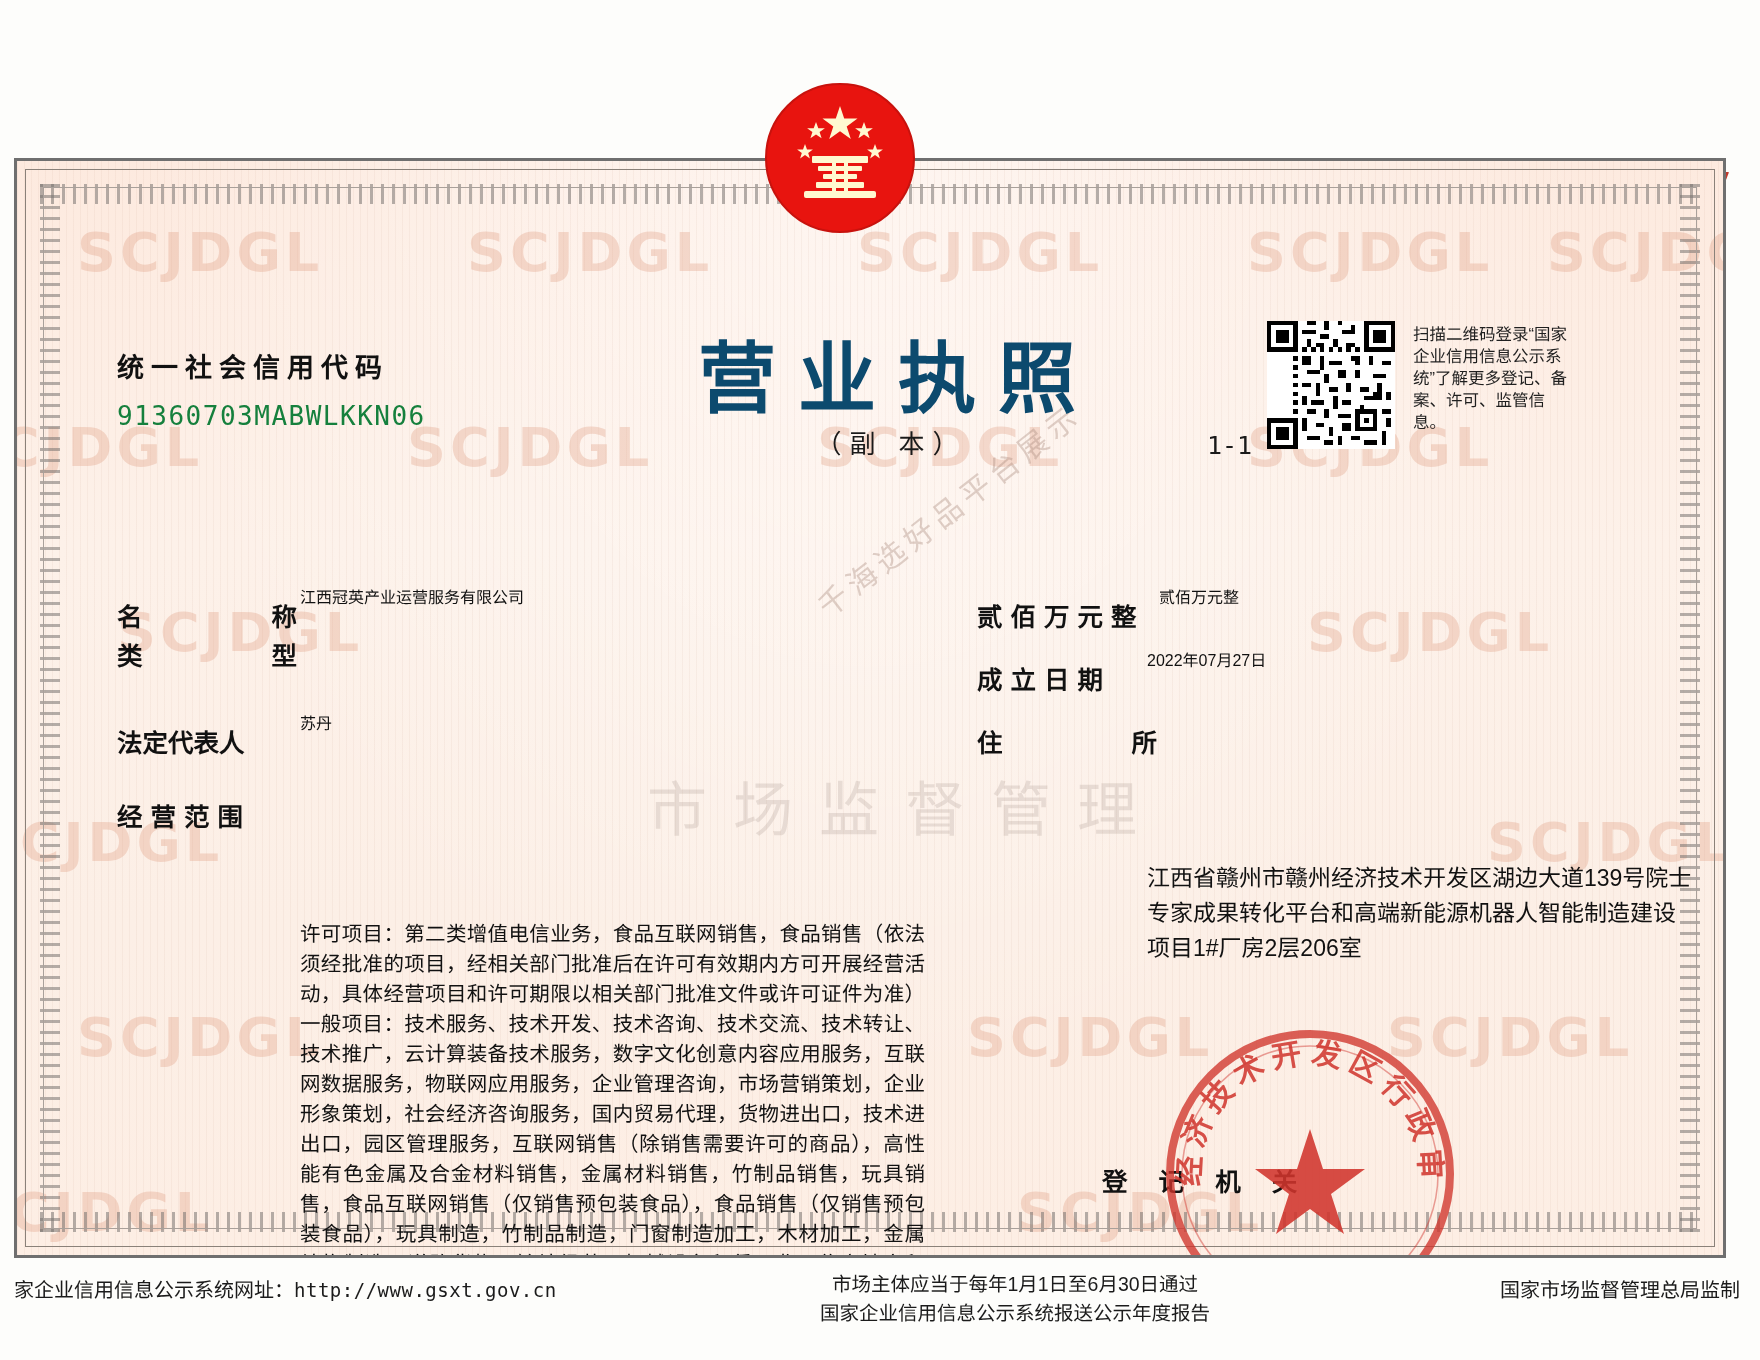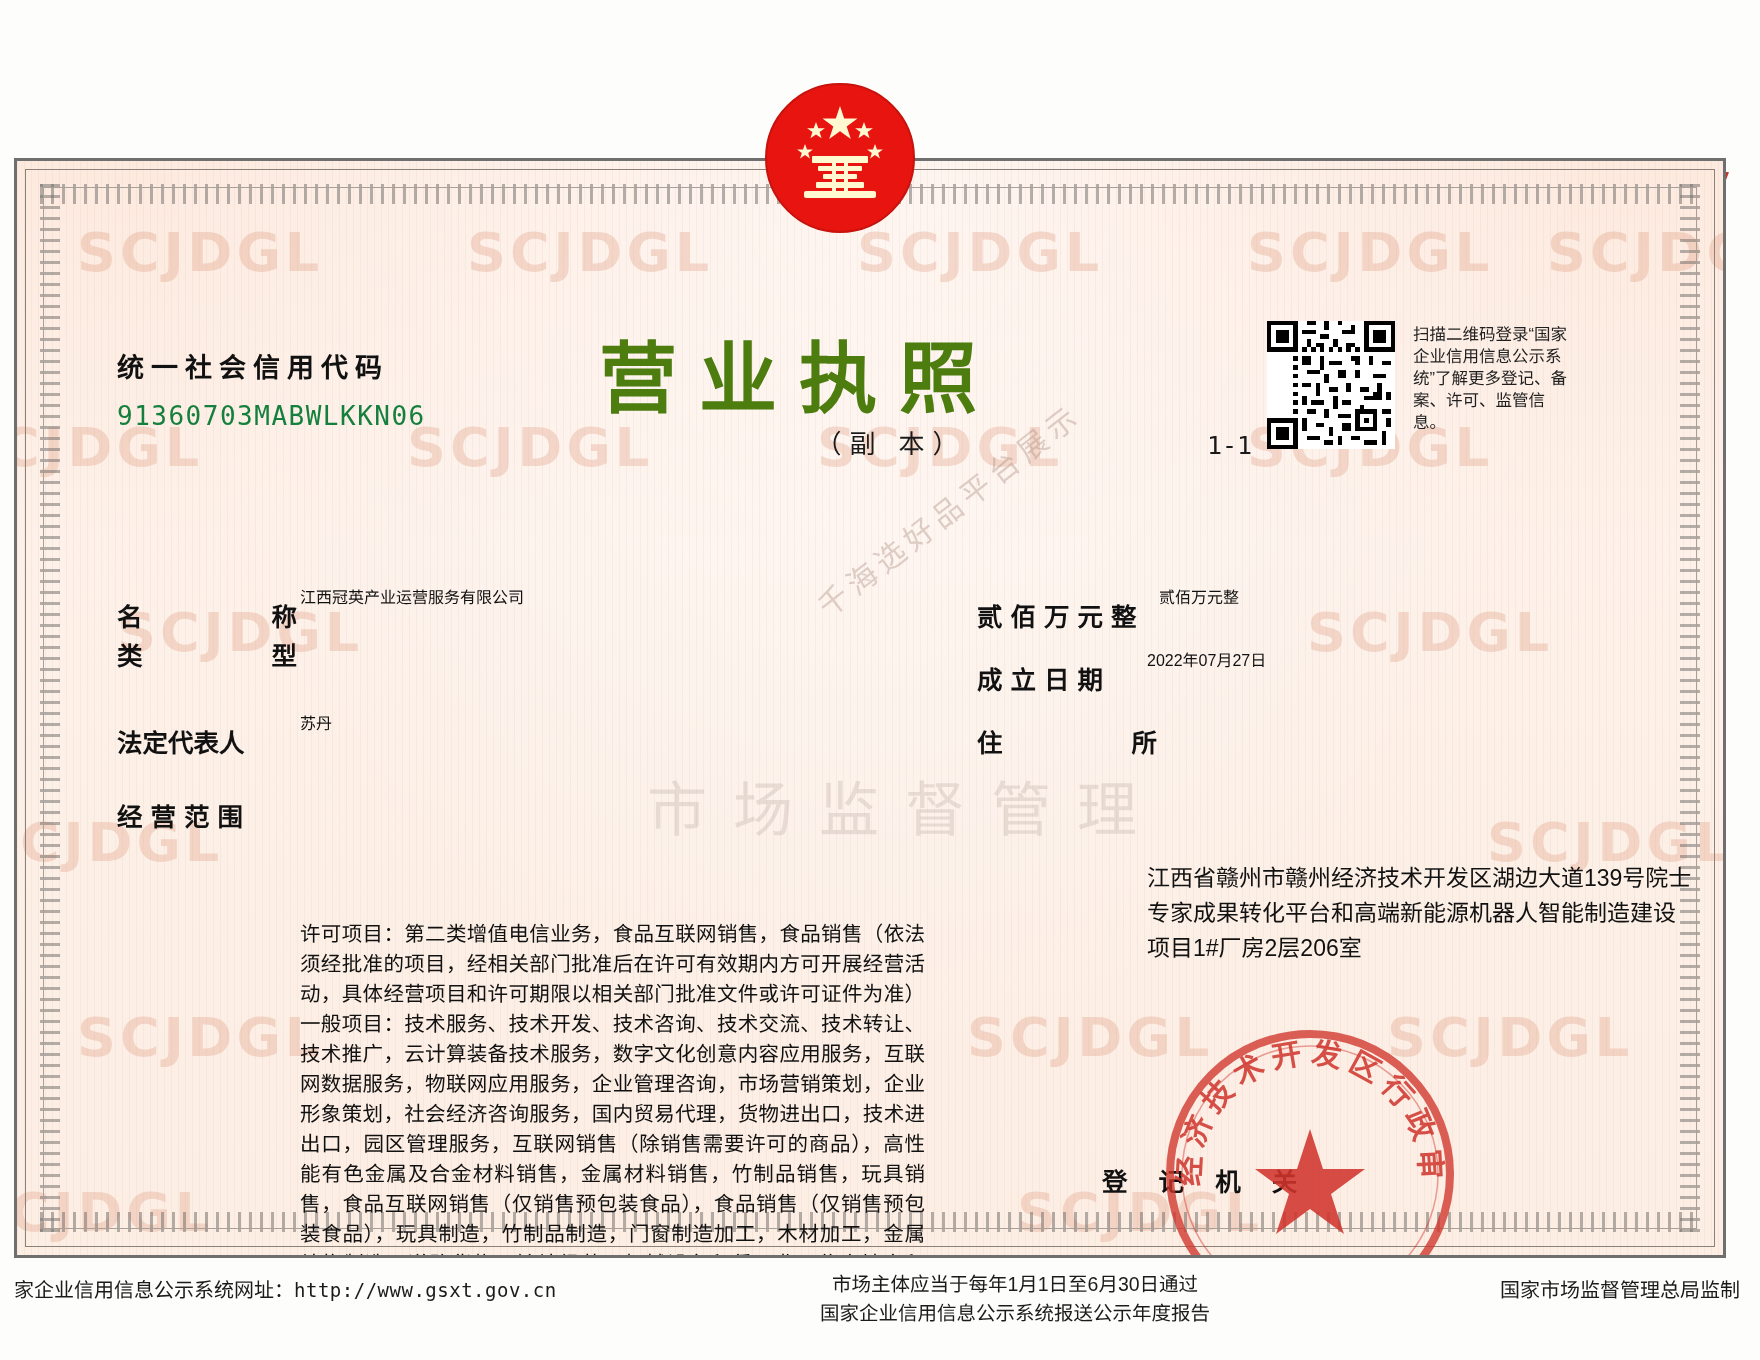--- a/index.html
+++ b/index.html
@@ -172,25 +172,26 @@
     font-family: "DejaVu Sans Mono", monospace;
     font-size: 26px;
     letter-spacing: 1.5px;
     color: #15803d;
   }
 
   .main-title {
     position: absolute;
     left: 560px; top: 155px;
     width: 620px;
+    text-align: center;
     font-size: 78px;
     font-weight: bold;
     letter-spacing: 22px;
     text-indent: 22px;
-    color: #4d7c0f;
+    color: #0c4a6e;
     font-family: Liberation Serif, serif;
   }
   .sub-title {
     position: absolute;
     left: 560px; top: 262px;
     width: 620px;
     text-align: center;
     font-size: 26px;
     font-weight: normal;
     letter-spacing: 8px;

